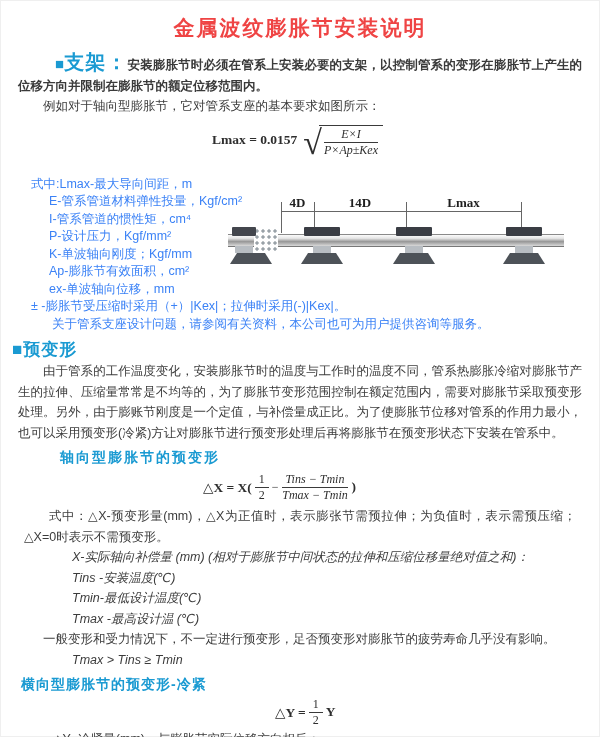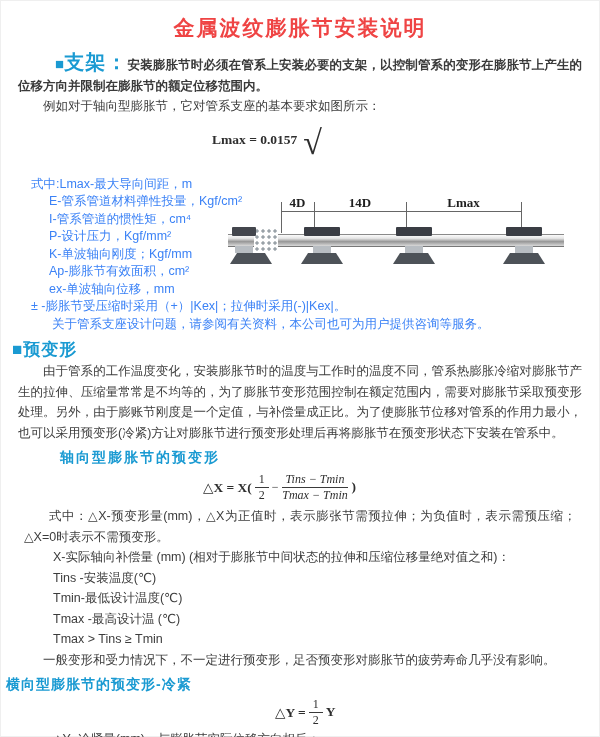--- a/index.html
+++ b/index.html
@@ -61,42 +61,48 @@
 
   .sec2-header{margin:5px 0 0 12px;font-size:17px;line-height:23px;font-weight:bold;
     color:#1a9ad2;letter-spacing:1px;}
   .p-preform{margin:0 18px 0;text-indent:25px;}
   .sub-header{margin:4px 0 0 60px;font-size:14px;line-height:21px;font-weight:bold;
     color:#1a9ad2;letter-spacing:2px;}
   .f2{margin:3px 0 0 200px;height:32px;font-size:12px;}
   .f2-lhs,.f2-rhs{font-weight:bold;font-size:13.5px;margin:0 3px;}
   .f2 .op{margin:0 3px;}
   .p-axial1{margin:3px 24px 0;text-indent:25px;}
-  .p-axial-line{margin-left:53px;}
+  .p-axial-line{margin-left:72px;font-style:italic;}
   .p-axial-note{margin:0 18px 0;text-indent:25px;}
-  .sub-header2{margin:4px 0 0 6px;letter-spacing:1px;}
+  .sub-header2{margin:4px 0 0 21px;letter-spacing:1px;}
   .f3{margin:2px 0 0 272px;height:30px;font-size:12px;}
   .p-last{margin:2px 0 0 53px;}
 </style>
 </head>
 <body>
 
 <div class="page">
 
   <div class="title">金属波纹膨胀节安装说明</div>
 
   <div class="p p-support">
     <span class="marker marker-big">■</span><span class="sec-label">支架：</span><span>安装膨胀节时必须在管系上安装必要的支架，以控制管系的变形在膨胀节上产生的位移方向并限制在膨胀节的额定位移范围内。</span>
   </div>
 
   <div class="p p-example">例如对于轴向型膨胀节，它对管系支座的基本要求如图所示：</div>
 
   <div class="formula f1">
     <span class="f1-lhs">Lmax = 0.0157</span>
     <span class="sqrt-glyph">√</span>
+    <span class="sqrt-body">
+      <span class="frac italic">
+        <span class="num">E×I</span>
+        <span class="den">P×Ap±Kex</span>
+      </span>
+    </span>
   </div>
 
   <div class="defs">
     <div class="def-lead">式中:Lmax-最大导向间距，m</div>
     <div class="def-item">E-管系管道材料弹性投量，Kgf/cm²</div>
     <div class="def-item">I-管系管道的惯性矩，cm⁴</div>
     <div class="def-item">P-设计压力，Kgf/mm²</div>
     <div class="def-item">K-单波轴向刚度；Kgf/mm</div>
     <div class="def-item">Ap-膨胀节有效面积，cm²</div>
     <div class="def-item">ex-单波轴向位移，mm</div>
@@ -149,22 +155,22 @@
       <span class="den">Tmax − Tmin</span>
     </span>
     <span class="f2-rhs">)</span>
   </div>
 
   <div class="p p-axial1">式中：△X-预变形量(mm)，△X为正值时，表示膨张节需预拉伸；为负值时，表示需预压缩；△X=0时表示不需预变形。</div>
   <div class="p p-axial-line">X-实际轴向补偿量 (mm) (相对于膨胀节中间状态的拉伸和压缩位移量绝对值之和)：</div>
   <div class="p p-axial-line">Tins -安装温度(℃)</div>
   <div class="p p-axial-line">Tmin-最低设计温度(℃)</div>
   <div class="p p-axial-line">Tmax -最高设计温  (℃)</div>
+  <div class="p p-axial-note">一般变形和受力情况下，不一定进行预变形，足否预变形对膨胀节的疲劳寿命几乎没有影响。</div>
   <div class="p p-axial-line">Tmax &gt; Tins ≥ Tmin</div>
-  <div class="p p-axial-note">一般变形和受力情况下，不一定进行预变形，足否预变形对膨胀节的疲劳寿命几乎没有影响。</div>
 
   <div class="sub-header sub-header2">横向型膨胀节的预变形-冷紧</div>
 
   <div class="formula f3">
     <span class="f2-lhs">△Y =</span>
     <span class="frac">
       <span class="num">1</span>
       <span class="den">2</span>
     </span>
     <span class="f2-rhs">Y</span>

